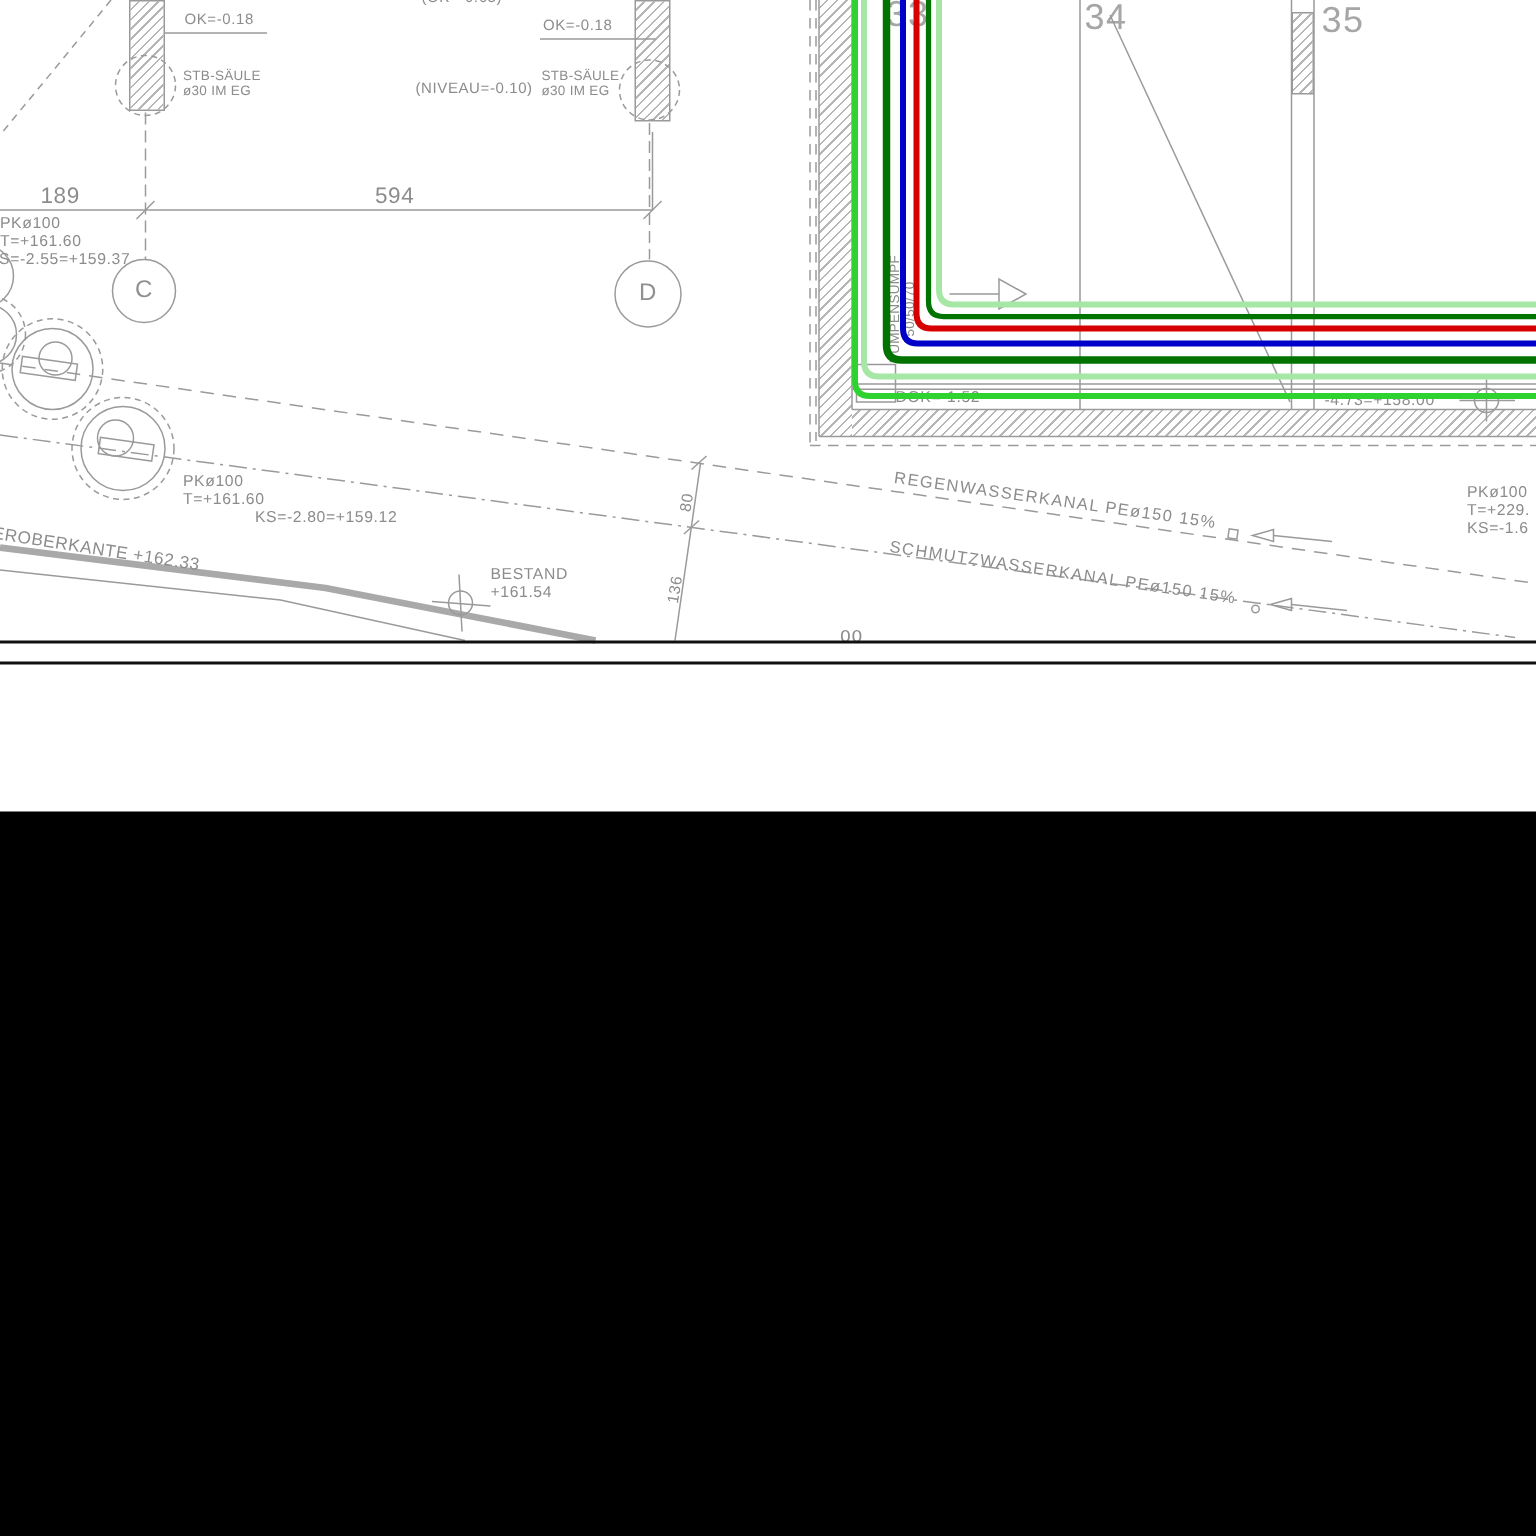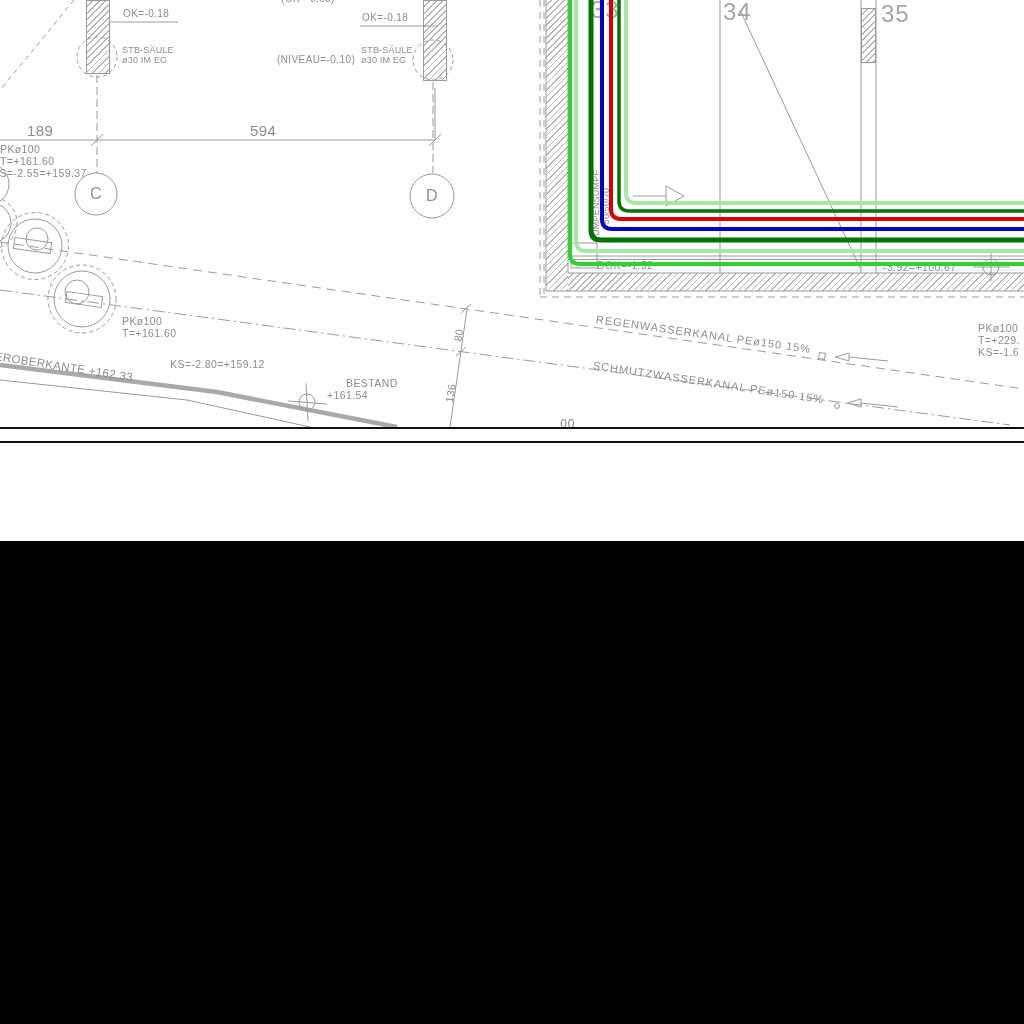--- a/index.html
+++ b/index.html
@@ -27,21 +27,21 @@
   <div class="hatch bordered z1" style="left:86px;top:0;width:24px;height:74px;"></div>
   <div class="hatch bordered z1" style="left:423px;top:0;width:24px;height:81px;"></div>
   <div class="hatch bordered z1" style="left:861px;top:8px;width:15px;height:55px;"></div>
   <div class="hatch z1" style="left:546px;top:0;width:22px;height:291px;"></div>
   <div class="hatch z1" style="left:568px;top:273px;width:456px;height:18px;"></div>
 
   <div class="t gridnum z2" style="left:591px;top:-4px;">33</div>
   <div class="t gridnum z2" style="left:723px;top:-2px;">34</div>
   <div class="t gridnum z2" style="left:881px;top:0px;">35</div>
   <div class="t z2" style="left:597px;top:259px;">DOK=-1.52</div>
-  <div class="t z2" style="left:883px;top:261px;">-3.92=+100.67</div>
+  <div class="t z2" style="left:883px;top:261px;">-4.73=+158.00</div>
   <div class="z2" style="position:absolute;left:561px;top:196px;width:80px;height:20px;transform:rotate(-90deg);text-align:center;">
     <div class="t small" style="position:static;">PUMPENSUMPF</div>
     <div class="t small" style="position:static;">50/50/70</div>
   </div>
 
   <svg class="layer z3" width="1024" height="445" viewBox="0 0 1024 445" fill="none" stroke="#9a9a9a" stroke-width="1">
     <g>
       <path d="M74,0 L38,44 L0,90" stroke-dasharray="5 4"></path>
       <path d="M540,0 V298" stroke-dasharray="7 5"></path>
       <path d="M544,0 V294" stroke-dasharray="7 5"></path>
@@ -149,29 +149,29 @@
 
   <div class="t axis z4" style="left:90px;top:185px;">C</div>
   <div class="t axis z4" style="left:426px;top:187px;">D</div>
 
   <div class="t z4" style="left:0px;top:143px;">PKø100</div>
   <div class="t z4" style="left:0px;top:155px;">T=+161.60</div>
   <div class="t z4" style="left:-8px;top:167px;">KS=-2.55=+159.37</div>
 
   <div class="t z4" style="left:122px;top:315px;">PKø100</div>
   <div class="t z4" style="left:122px;top:327px;">T=+161.60</div>
-  <div class="t z4" style="left:122px;top:358px;padding-left:48px;">KS=-2.80=+159.12</div>
+  <div class="t z4" style="left:122px;top:339px;padding-left:48px;">KS=-2.80=+159.12</div>
 
   <div class="t z4" style="left:978px;top:322px;">PKø100</div>
   <div class="t z4" style="left:978px;top:334px;">T=+229.</div>
   <div class="t z4" style="left:978px;top:346px;">KS=-1.6</div>
 
   <div class="t z4" style="left:-4px;top:350px;font-size:11.5px;transform:rotate(8.8deg);transform-origin:left top;">EROBERKANTE +162.33</div>
 
-  <div class="t z4" style="left:346px;top:377px;">BESTAND</div>
+  <div class="t z4" style="left:327px;top:377px;">BESTAND</div>
   <div class="t z4" style="left:327px;top:389px;">+161.54</div>
 
   <div class="t z4" style="left:597px;top:313px;font-size:11px;letter-spacing:1px;transform:rotate(8deg);transform-origin:left top;">REGENWASSERKANAL PEø150 15%</div>
   <div class="t z4" style="left:594px;top:359px;font-size:11px;letter-spacing:1px;transform:rotate(8.5deg);transform-origin:left top;">SCHMUTZWASSERKANAL PEø150 15%</div>
 
   <div class="t z4" style="left:452px;top:329px;transform:rotate(-81deg);">80</div>
   <div class="t z4" style="left:441px;top:387px;transform:rotate(-81deg);">136</div>
 
   <div class="clipbox z4" style="left:560px;top:419px;width:30px;height:9px;">
     <span class="t" style="left:0;top:0;font-size:12px;font-family:Liberation Mono, monospace;">OO</span>

